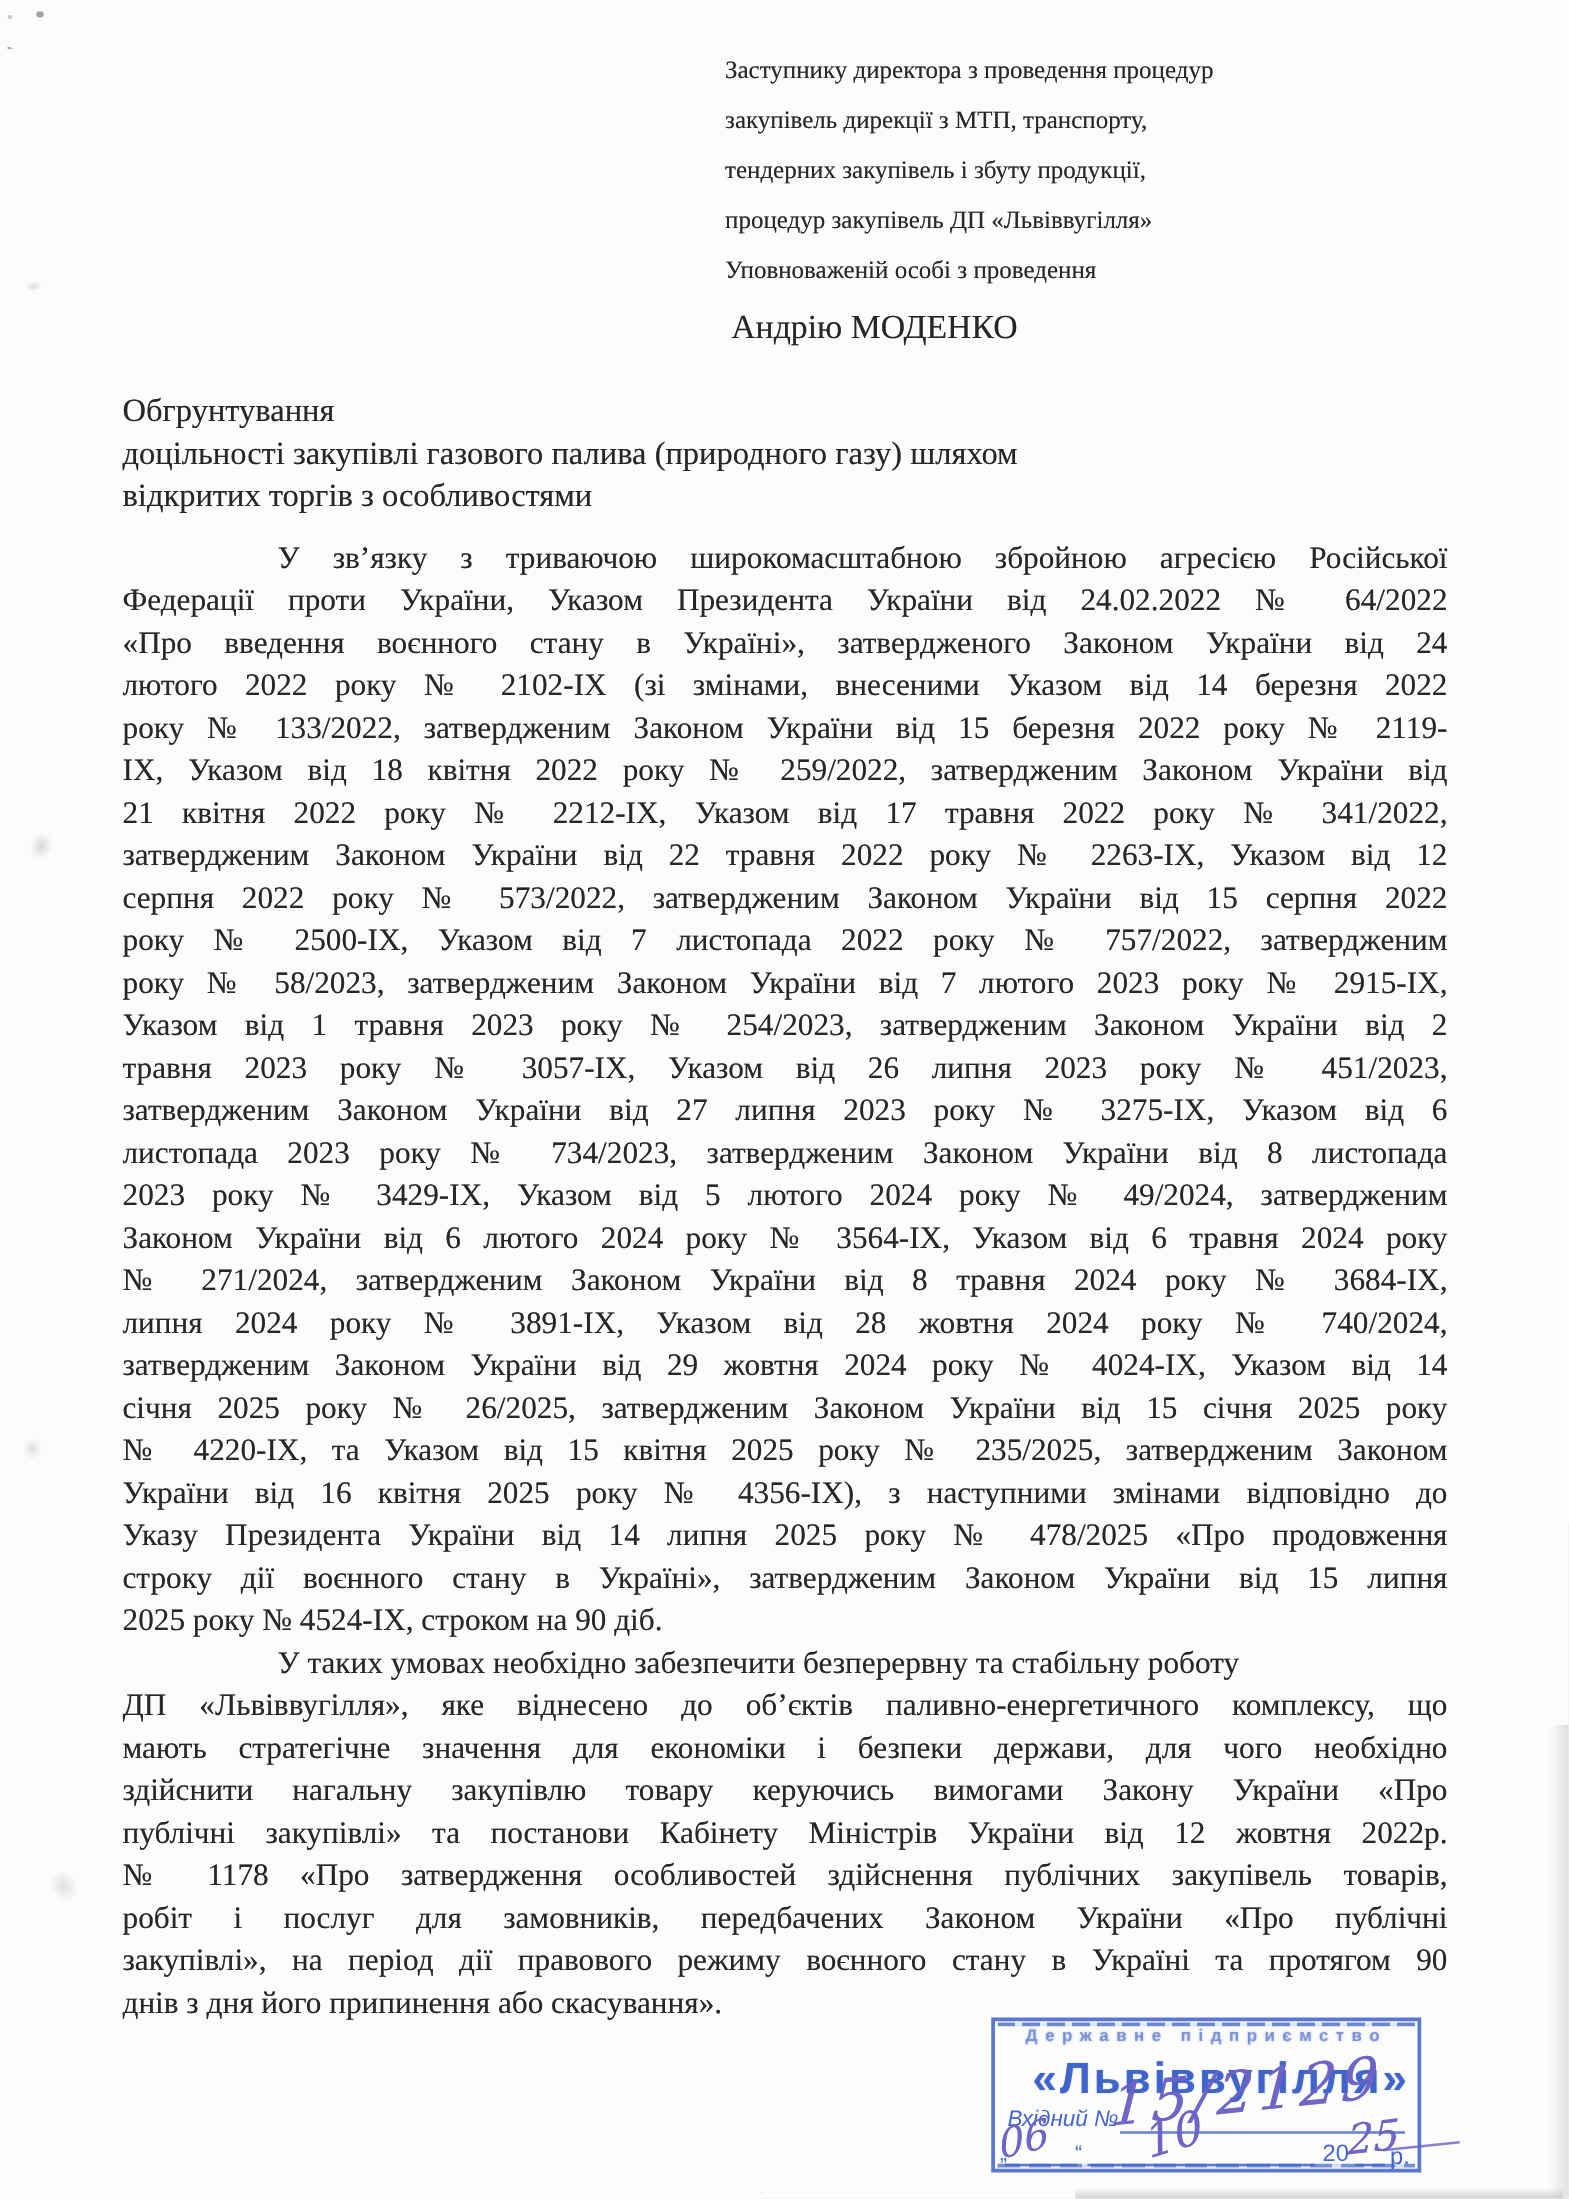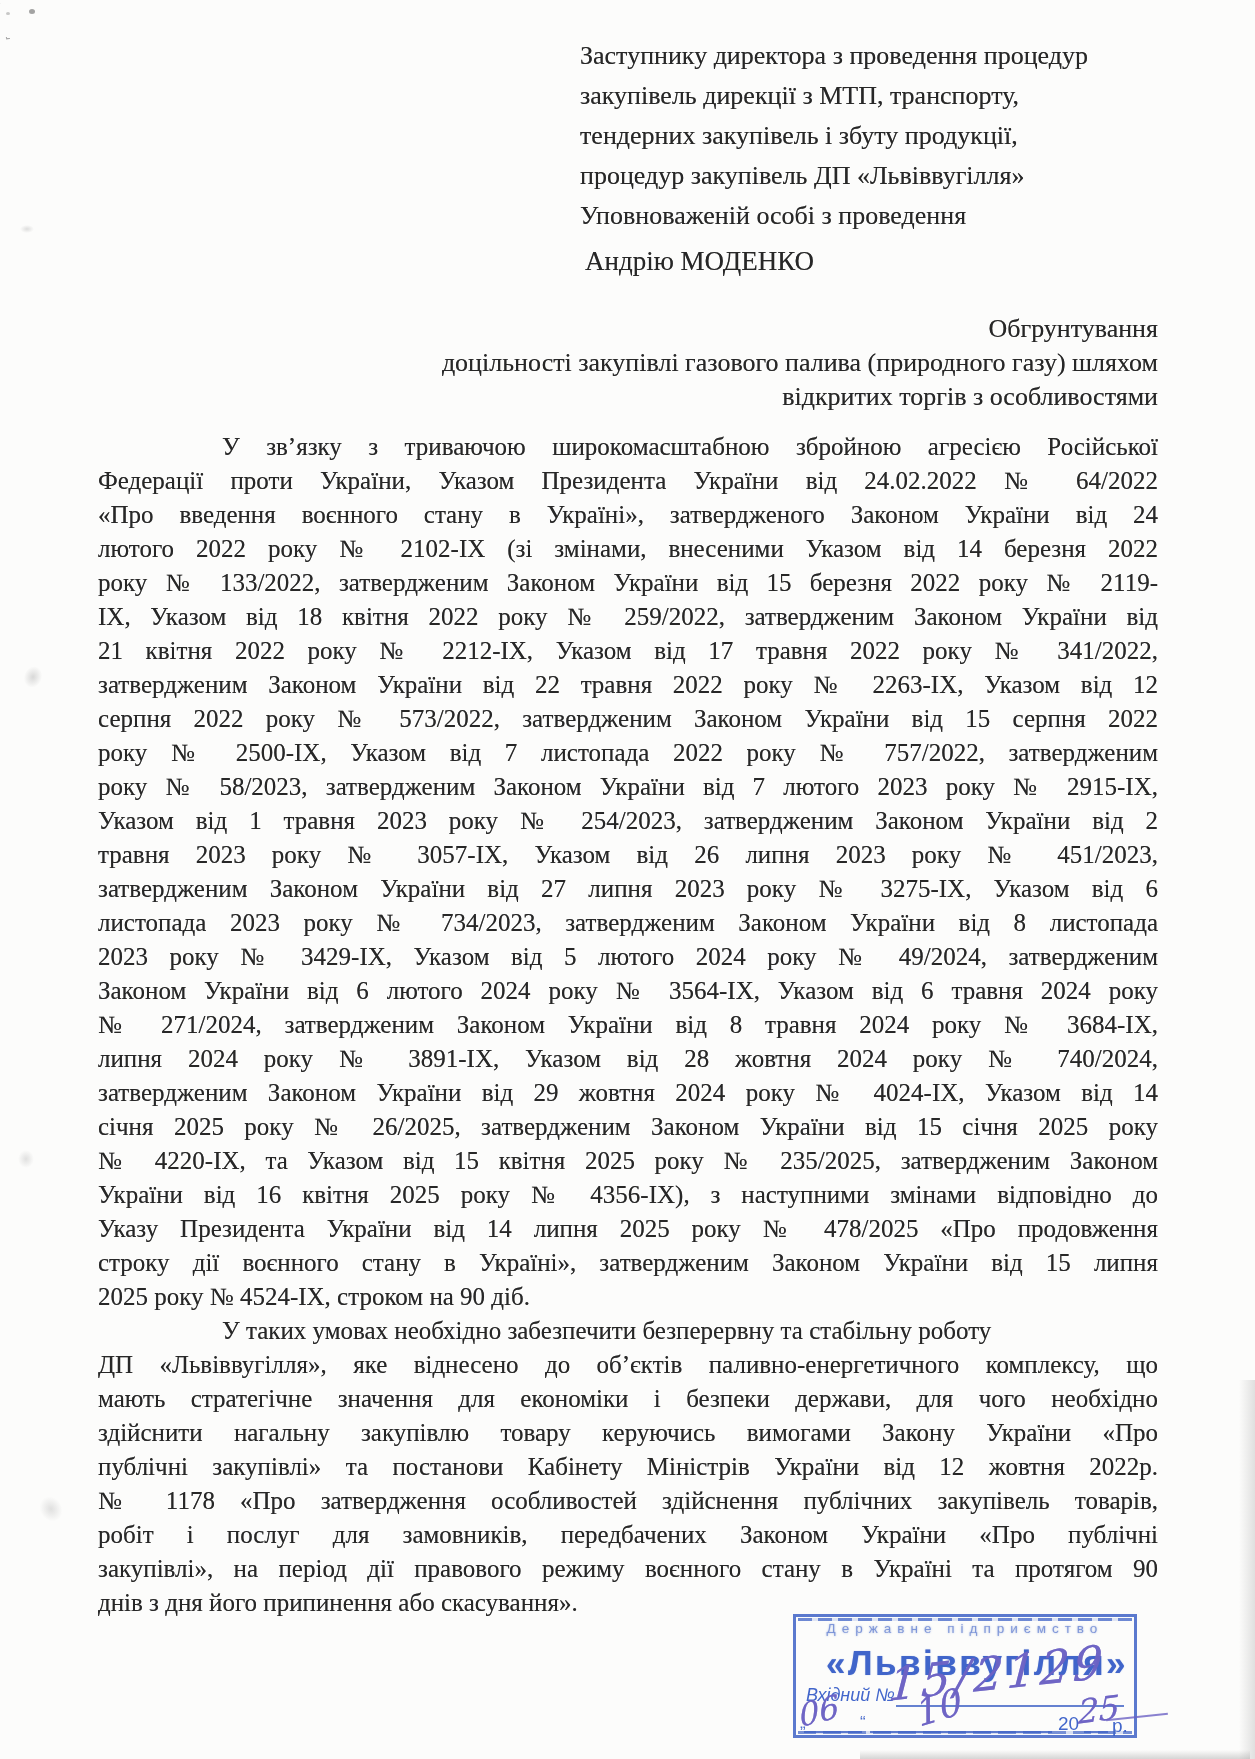--- a/index.html
+++ b/index.html
@@ -10,34 +10,34 @@
     background:#fcfcfb;
     font-family:"Liberation Serif", serif;
     color:#272727;
     overflow:hidden;
   }
   .scan-text{ text-shadow:0 0 .5px rgba(40,40,40,.55); }
 
   
   .recipient{
     position:absolute; left:580px; top:36px; width:600px;
-    font-size:26px; line-height:40px;
+    font-size:20px; line-height:40px;
   }
   .recipient .rline{ white-space:nowrap; }
 
   
   .addressee{
     position:absolute; left:585px; top:246px;
     font-size:27px; white-space:nowrap;
   }
 
   
   .title{
     position:absolute; left:98px; top:312px; width:1060px;
-    font-size:26px; line-height:34px; text-align:right;
+    font-size:26px; line-height:34px; text-align:left;
   }
 
   
   .docbody{
     position:absolute; left:98px; top:430px; width:1060px;
     font-size:25px; line-height:34px;
   }
   .para .line{
     text-align:justify;
     text-align-last:justify;
@@ -59,21 +59,21 @@
   .stamp:before{ 
     content:""; position:absolute; left:2px; right:2px; top:1px; height:3px;
     background:repeating-linear-gradient(90deg, rgba(62,98,198,.75) 0 14px, rgba(62,98,198,.15) 14px 20px);
   }
   .stamp:after{
     content:""; position:absolute; left:2px; right:2px; bottom:1px; height:3px;
     background:repeating-linear-gradient(90deg, rgba(62,98,198,.7) 0 18px, rgba(62,98,198,.2) 18px 25px);
   }
   .stamp-org-type{
     position:absolute; top:4px; left:0; right:0; text-align:center;
-    font-size:13.5px; font-weight:normal; letter-spacing:6px;
+    font-size:13.5px; font-weight:bold; letter-spacing:6px;
     color:rgba(63,99,198,.55); text-shadow:0 0 2px rgba(63,99,198,.45);
     white-space:nowrap;
   }
   .stamp-org-name{
     position:absolute; top:26px; left:24px; right:0; text-align:center;
     font-size:35px; font-weight:bold; letter-spacing:2.5px;
     color:rgba(56,94,200,.92); text-shadow:0 0 1px rgba(56,94,200,.5);
     white-space:nowrap;
   }
   .stamp-incoming-label{

